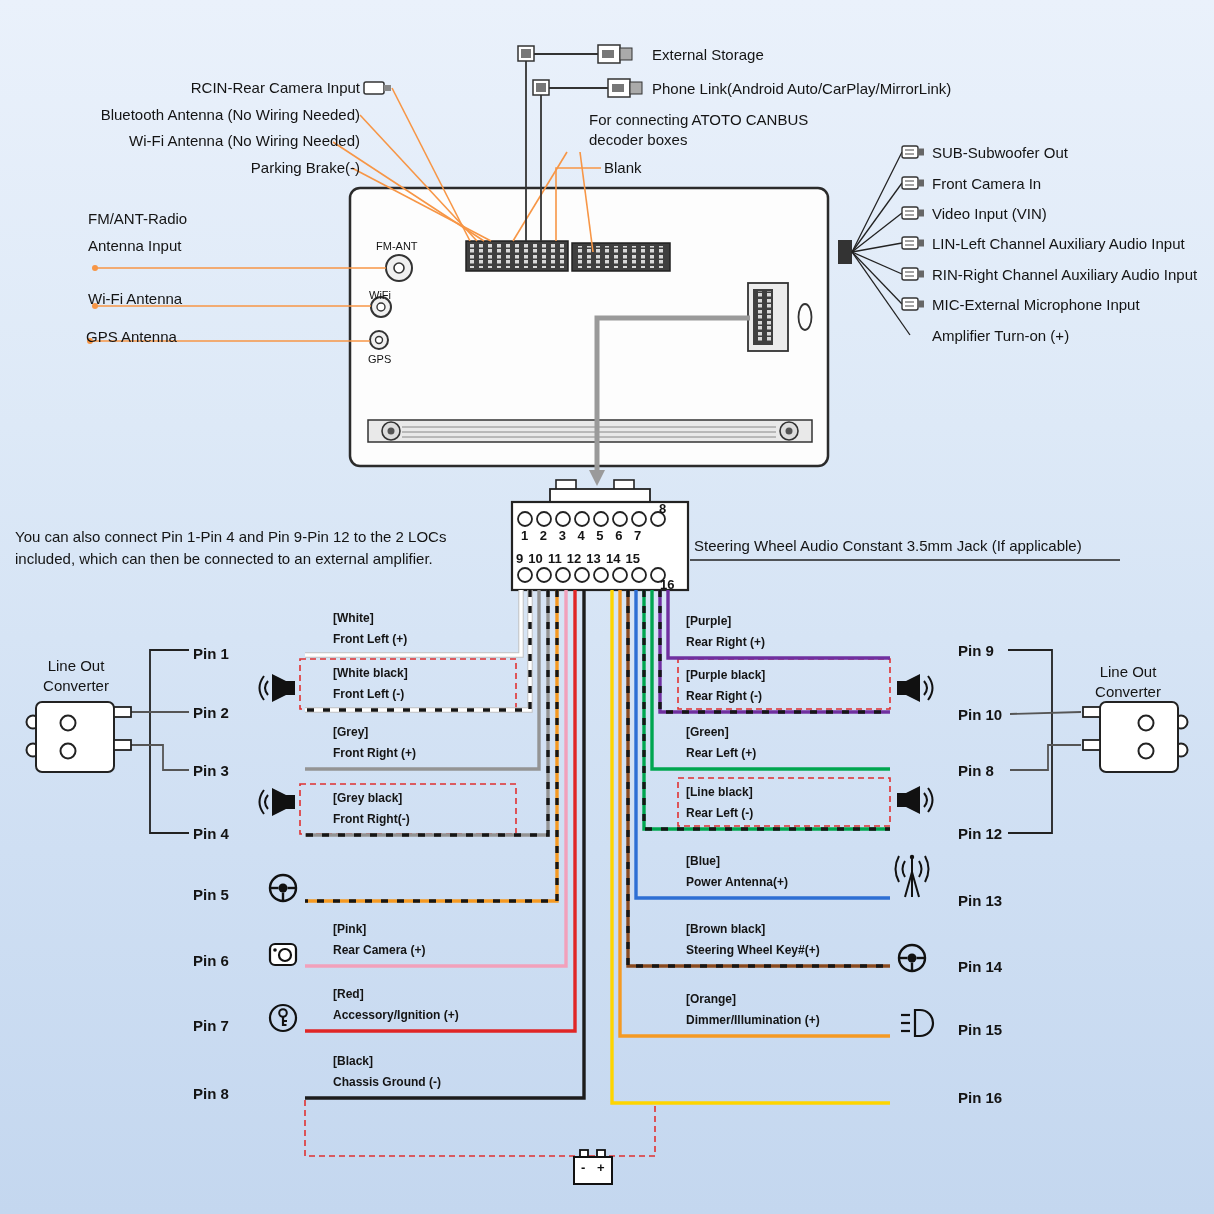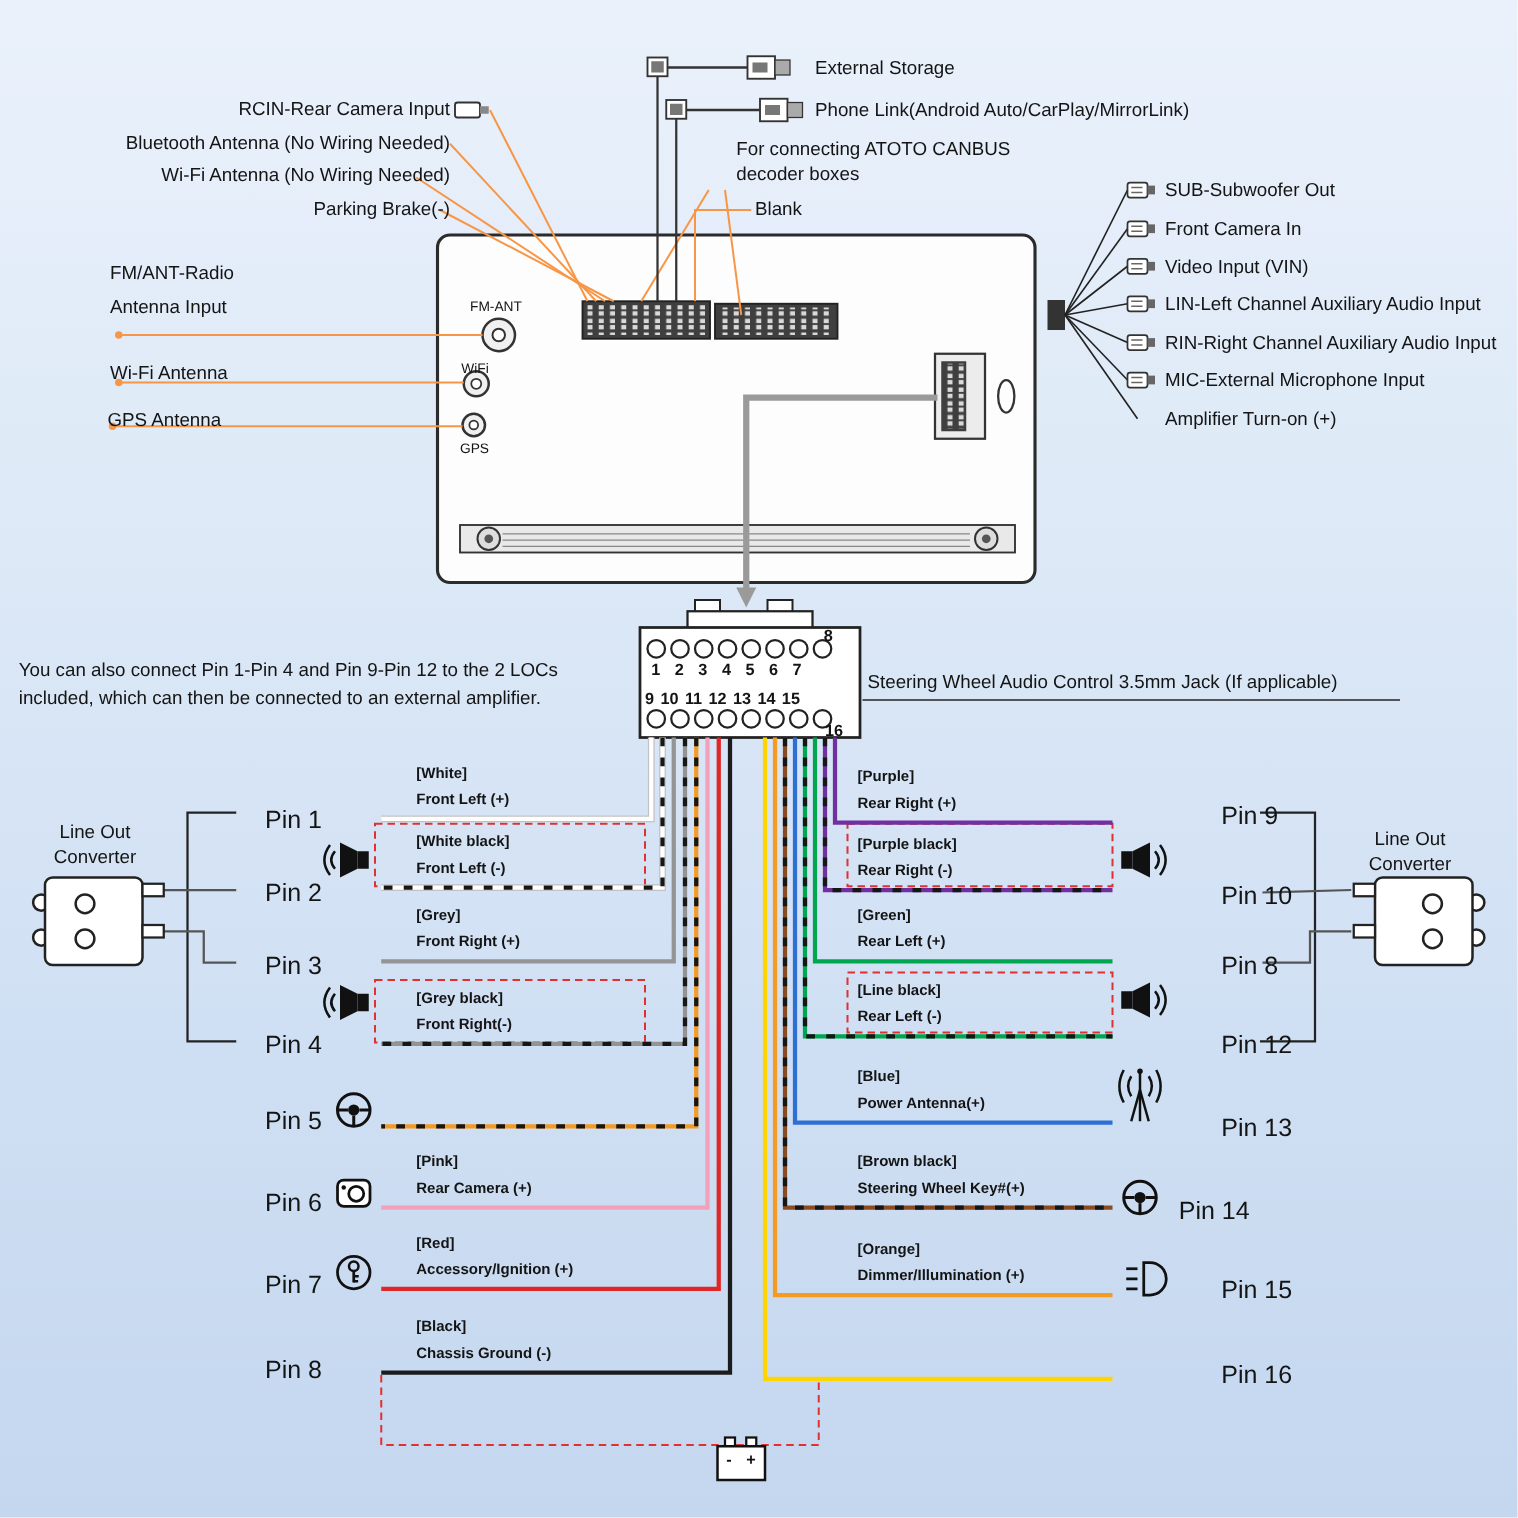--- a/index.html
+++ b/index.html
@@ -8,21 +8,21 @@
     background:linear-gradient(180deg,#eaf1fb 0%,#dde9f7 35%,#cfdff3 70%,#c4d7ef 100%);
     font-family:"Liberation Sans",sans-serif;color:#141414;
   }
   svg.art{position:absolute;left:0;top:0;z-index:1;}
   .lbl{position:absolute;z-index:2;font-size:15px;line-height:18px;white-space:nowrap;color:#141414;}
   .r{text-align:right;width:342px;left:18px;}
   .small{font-size:11px;font-weight:400;}
   .num{font-size:13px;font-weight:700;}
   .pre{white-space:pre-line;line-height:20px;margin-left:24px;}
   .wl{position:absolute;z-index:2;font-size:12px;font-weight:700;line-height:21px;white-space:nowrap;}
-  .pin{position:absolute;z-index:2;font-size:20px;font-weight:400;white-space:nowrap;margin-left:19px;}
+  .pin{position:absolute;z-index:2;font-size:15px;font-weight:700;white-space:nowrap;}
   .loclbl{position:absolute;z-index:2;font-size:15px;line-height:20px;text-align:center;width:100px;white-space:nowrap;}
 </style>
 </head>
 <body>
 
 <div class="canvas">
 
 <svg class="art" width="1214" height="1214" viewBox="0 0 1214 1214">
   <defs>
     <pattern id="pins" width="9" height="11" patternUnits="userSpaceOnUse">
@@ -366,21 +366,21 @@
 <div class="lbl" style="left:932px;top:296px">MIC-External Microphone Input</div>
 <div class="lbl" style="left:932px;top:327px">Amplifier Turn-on (+)</div>
 
 <div class="lbl num" style="left:659px;top:500px">8</div>
 <div class="lbl num" style="left:521px;top:527px;word-spacing:8px">1 2 3 4 5 6 7</div>
 <div class="lbl num" style="left:516px;top:550px;word-spacing:1.5px">9 10 11 12 13 14 15</div>
 <div class="lbl num" style="left:660px;top:576px">16</div>
 
 <div class="lbl" style="left:15px;top:528px">You can also connect Pin 1-Pin 4 and Pin 9-Pin 12 to the 2 LOCs</div>
 <div class="lbl" style="left:15px;top:550px">included, which can then be connected to an external amplifier.</div>
-<div class="lbl" style="left:694px;top:537px">Steering Wheel Audio Control 3.5mm Jack (If applicable)</div>
+<div class="lbl" style="left:694px;top:537px">Steering Wheel Audio Constant 3.5mm Jack (If applicable)</div>
 
 <div class="loclbl" style="left:26px;top:656px">
   <div>Line Out</div>
   <div>Converter</div>
 </div>
 <div class="loclbl" style="left:1078px;top:662px">
   <div>Line Out</div>
   <div>Converter</div>
 </div>
 
@@ -391,21 +391,21 @@
 <div class="pin" style="left:193px;top:886px">Pin 5</div>
 <div class="pin" style="left:193px;top:952px">Pin 6</div>
 <div class="pin" style="left:193px;top:1017px">Pin 7</div>
 <div class="pin" style="left:193px;top:1085px">Pin 8</div>
 
 <div class="pin" style="left:958px;top:642px">Pin 9</div>
 <div class="pin" style="left:958px;top:706px">Pin 10</div>
 <div class="pin" style="left:958px;top:762px">Pin 8</div>
 <div class="pin" style="left:958px;top:825px">Pin 12</div>
 <div class="pin" style="left:958px;top:892px">Pin 13</div>
-<div class="pin" style="left:924px;top:958px">Pin 14</div>
+<div class="pin" style="left:958px;top:958px">Pin 14</div>
 <div class="pin" style="left:958px;top:1021px">Pin 15</div>
 <div class="pin" style="left:958px;top:1089px">Pin 16</div>
 
 <div class="wl" style="left:333px;top:608px">
   <div>[White]</div>
   <div>Front Left (+)</div>
 </div>
 <div class="wl" style="left:333px;top:663px">
   <div>[White black]</div>
   <div>Front Left (-)</div>

